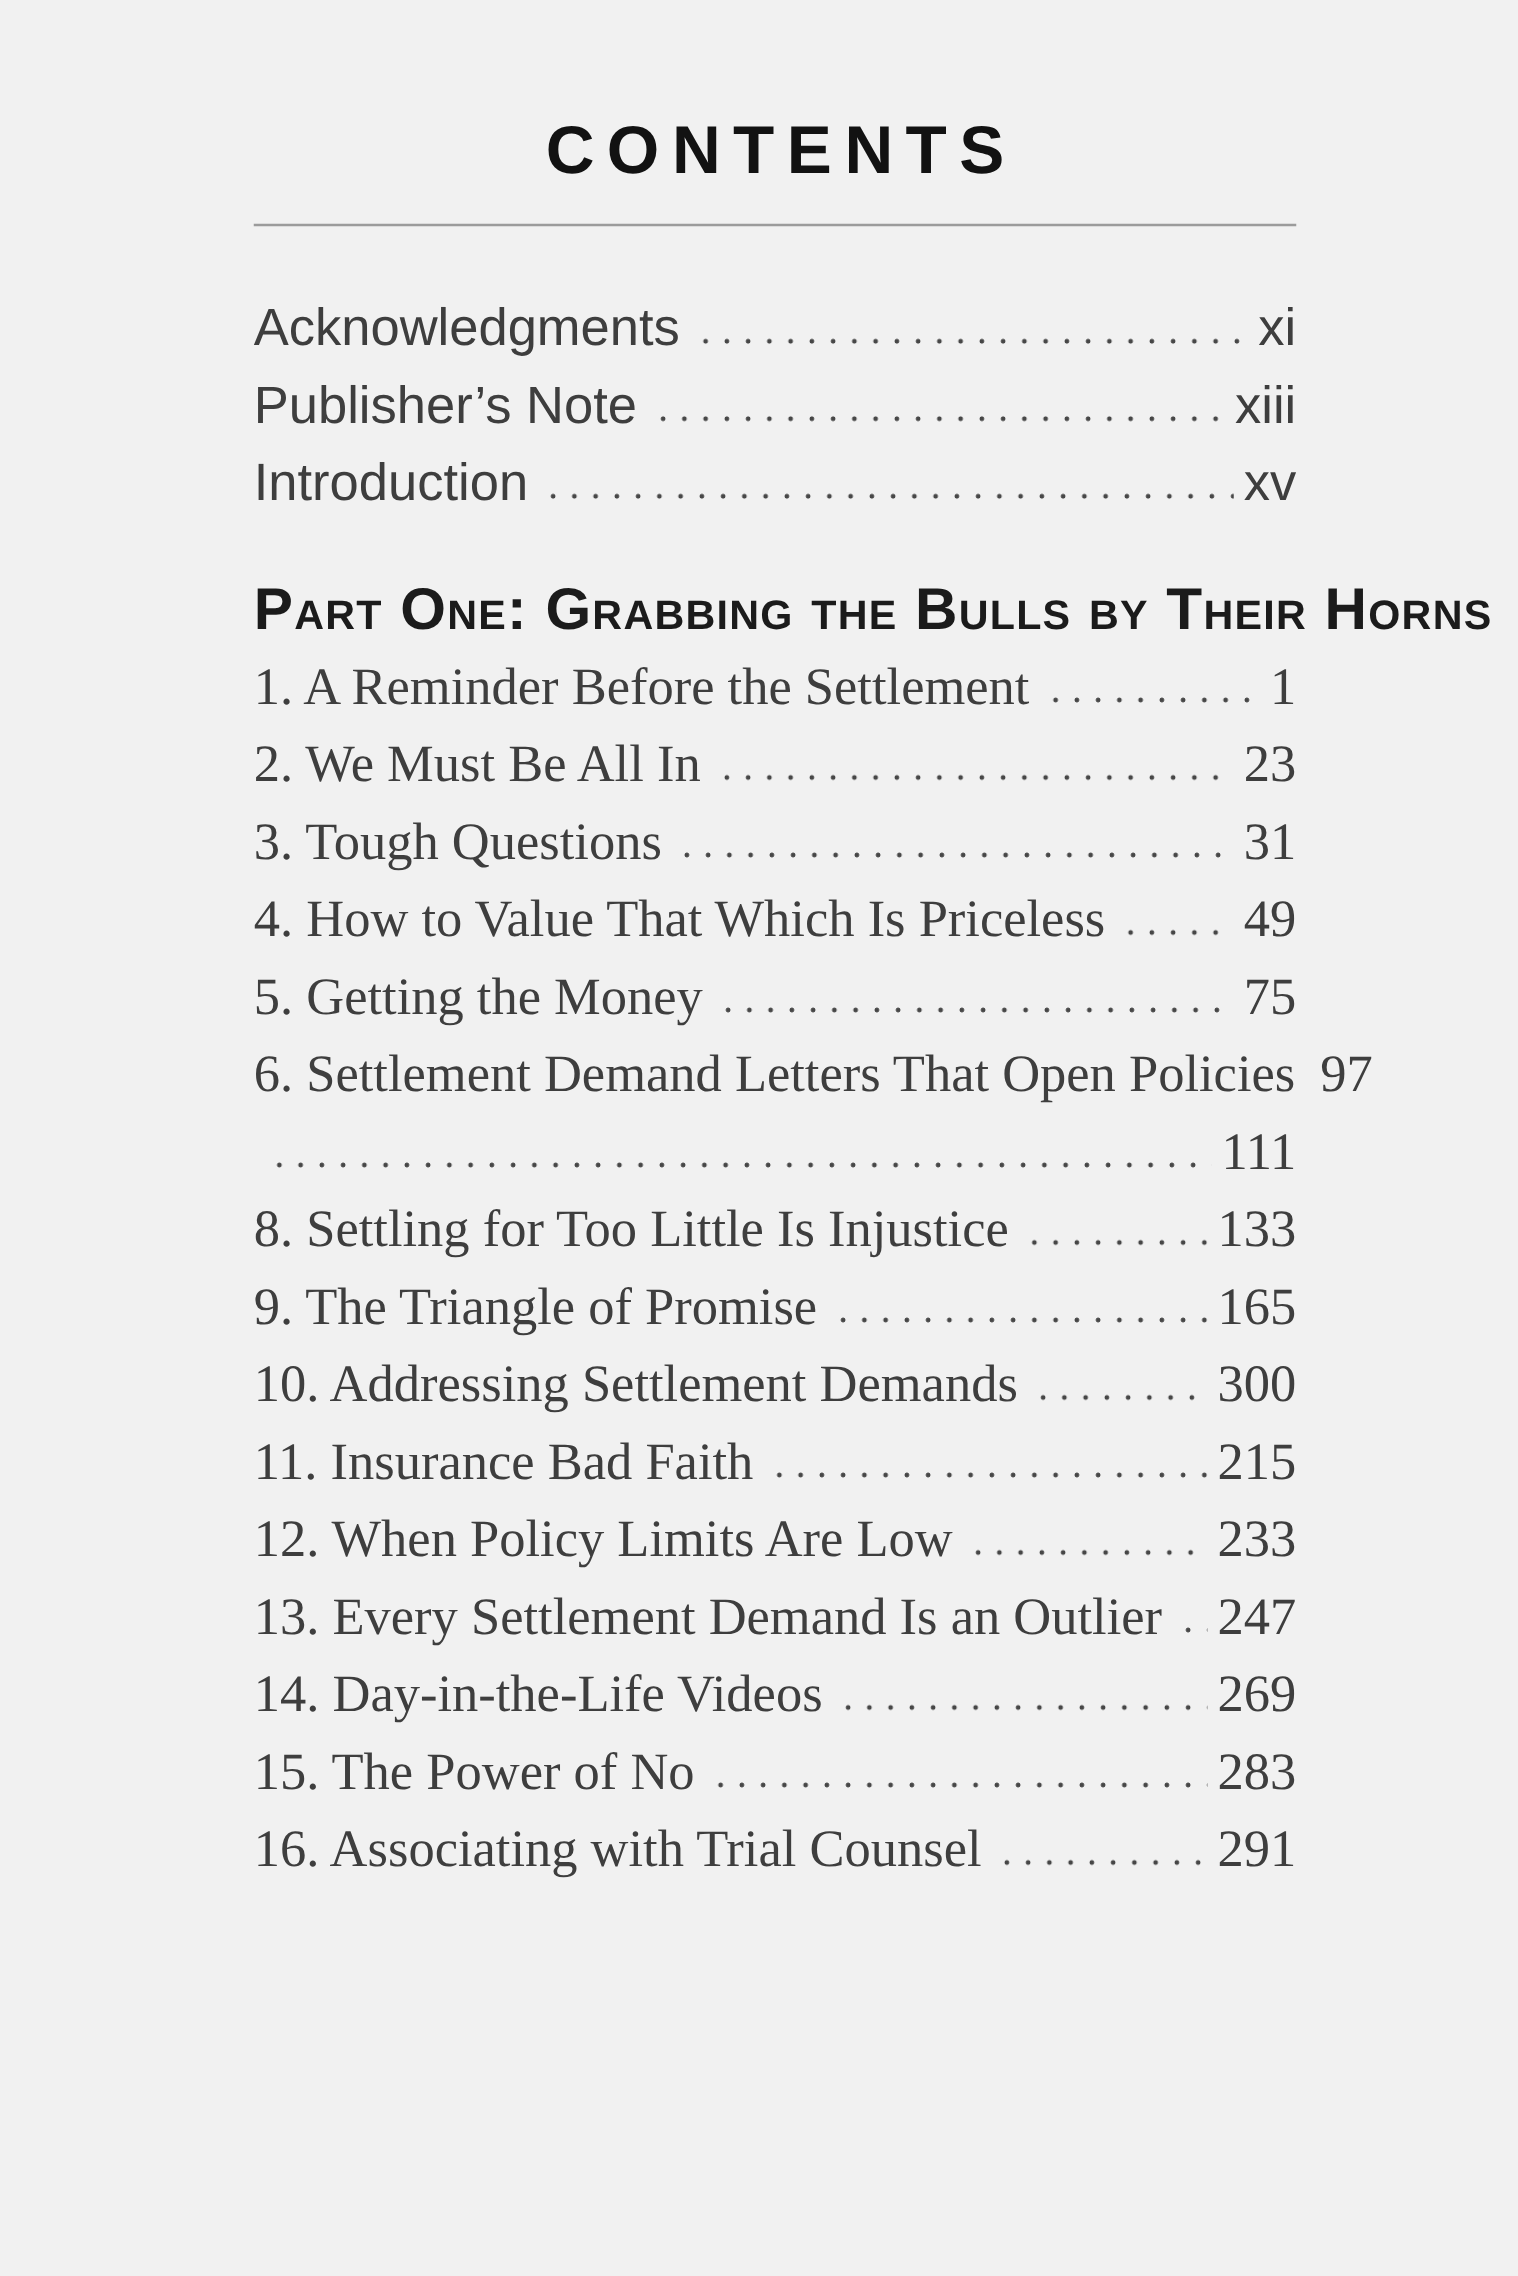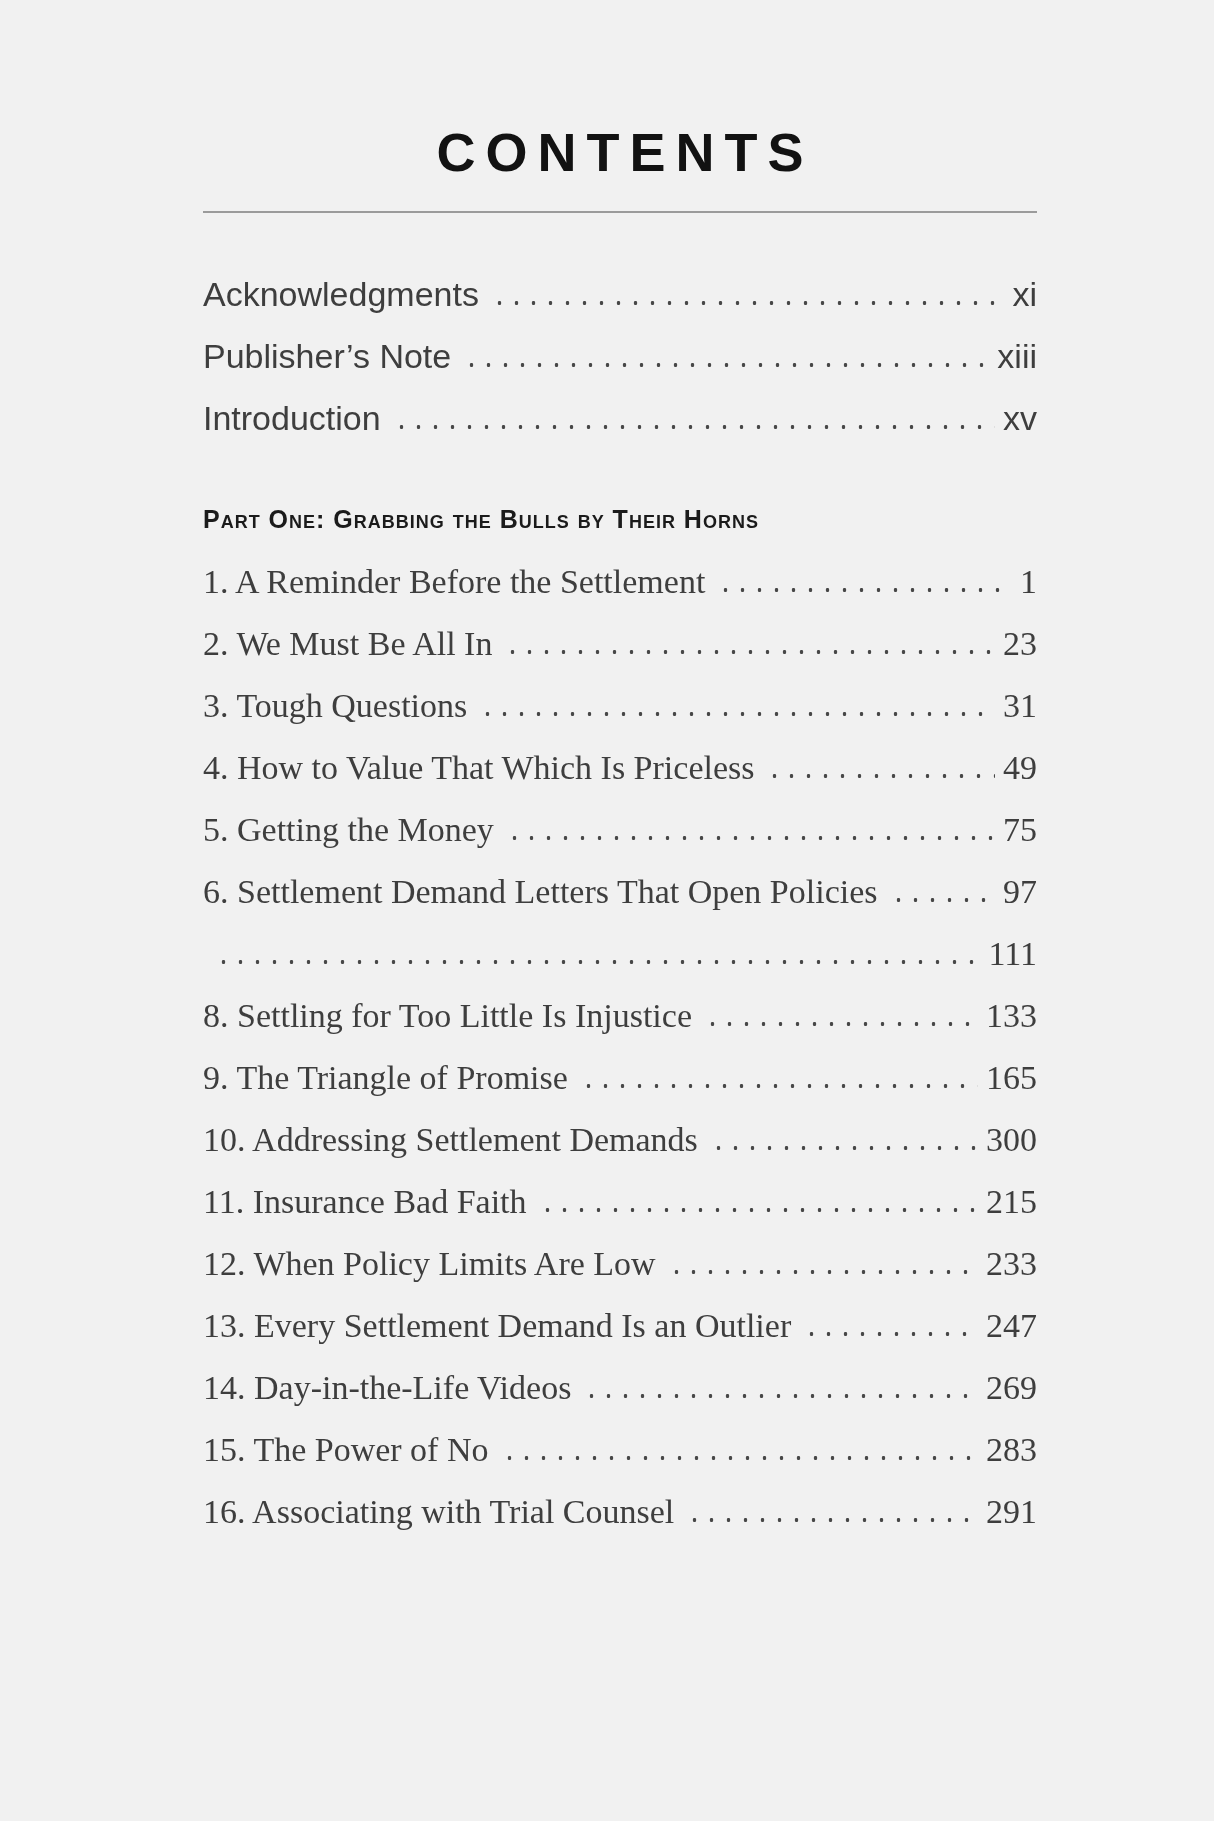--- a/index.html
+++ b/index.html
@@ -15,21 +15,21 @@
     overflow: hidden;
   }
   .content {
     position: absolute;
     left: 203px;
     top: 0;
     width: 834px;
   }
   .title {
     margin: 0;
-    padding-top: 120px;
+    padding-top: 88px;
     text-align: center;
     font-size: 54px;
     font-weight: 800;
     letter-spacing: 10px;
     text-indent: 10px;
     line-height: 1.2;
     color: #121212;
   }
   .rule {
     height: 0;
@@ -37,37 +37,37 @@
     margin-top: 26px;
   }
   .front-list {
     margin-top: 50px;
   }
   .toc-row {
     display: flex;
     align-items: baseline;
     height: 62px;
     line-height: 62px;
-    font-size: 34px;
+    font-size: 42px;
     color: #3e3e3e;
   }
   .lbl { white-space: nowrap; }
   .pg  { white-space: nowrap; }
   .leader {
     flex: 1 1 auto;
     height: 8px;
     margin: 0 8px 0 12px;
     background-image: radial-gradient(circle, #474747 1.7px, transparent 2.1px);
     background-size: 17px 6px;
     background-repeat: repeat-x;
     background-position: left bottom;
   }
   .part-heading {
     margin: 46px 0 0 0;
-    font-size: 25px;
+    font-size: 47px;
     font-weight: 700;
     font-variant: small-caps;
     letter-spacing: 1px;
     line-height: 48px;
     color: #1b1b1b;
     white-space: nowrap;
   }
   .chapter-list {
     margin-top: 8px;
     font-family: Liberation Serif, serif;

